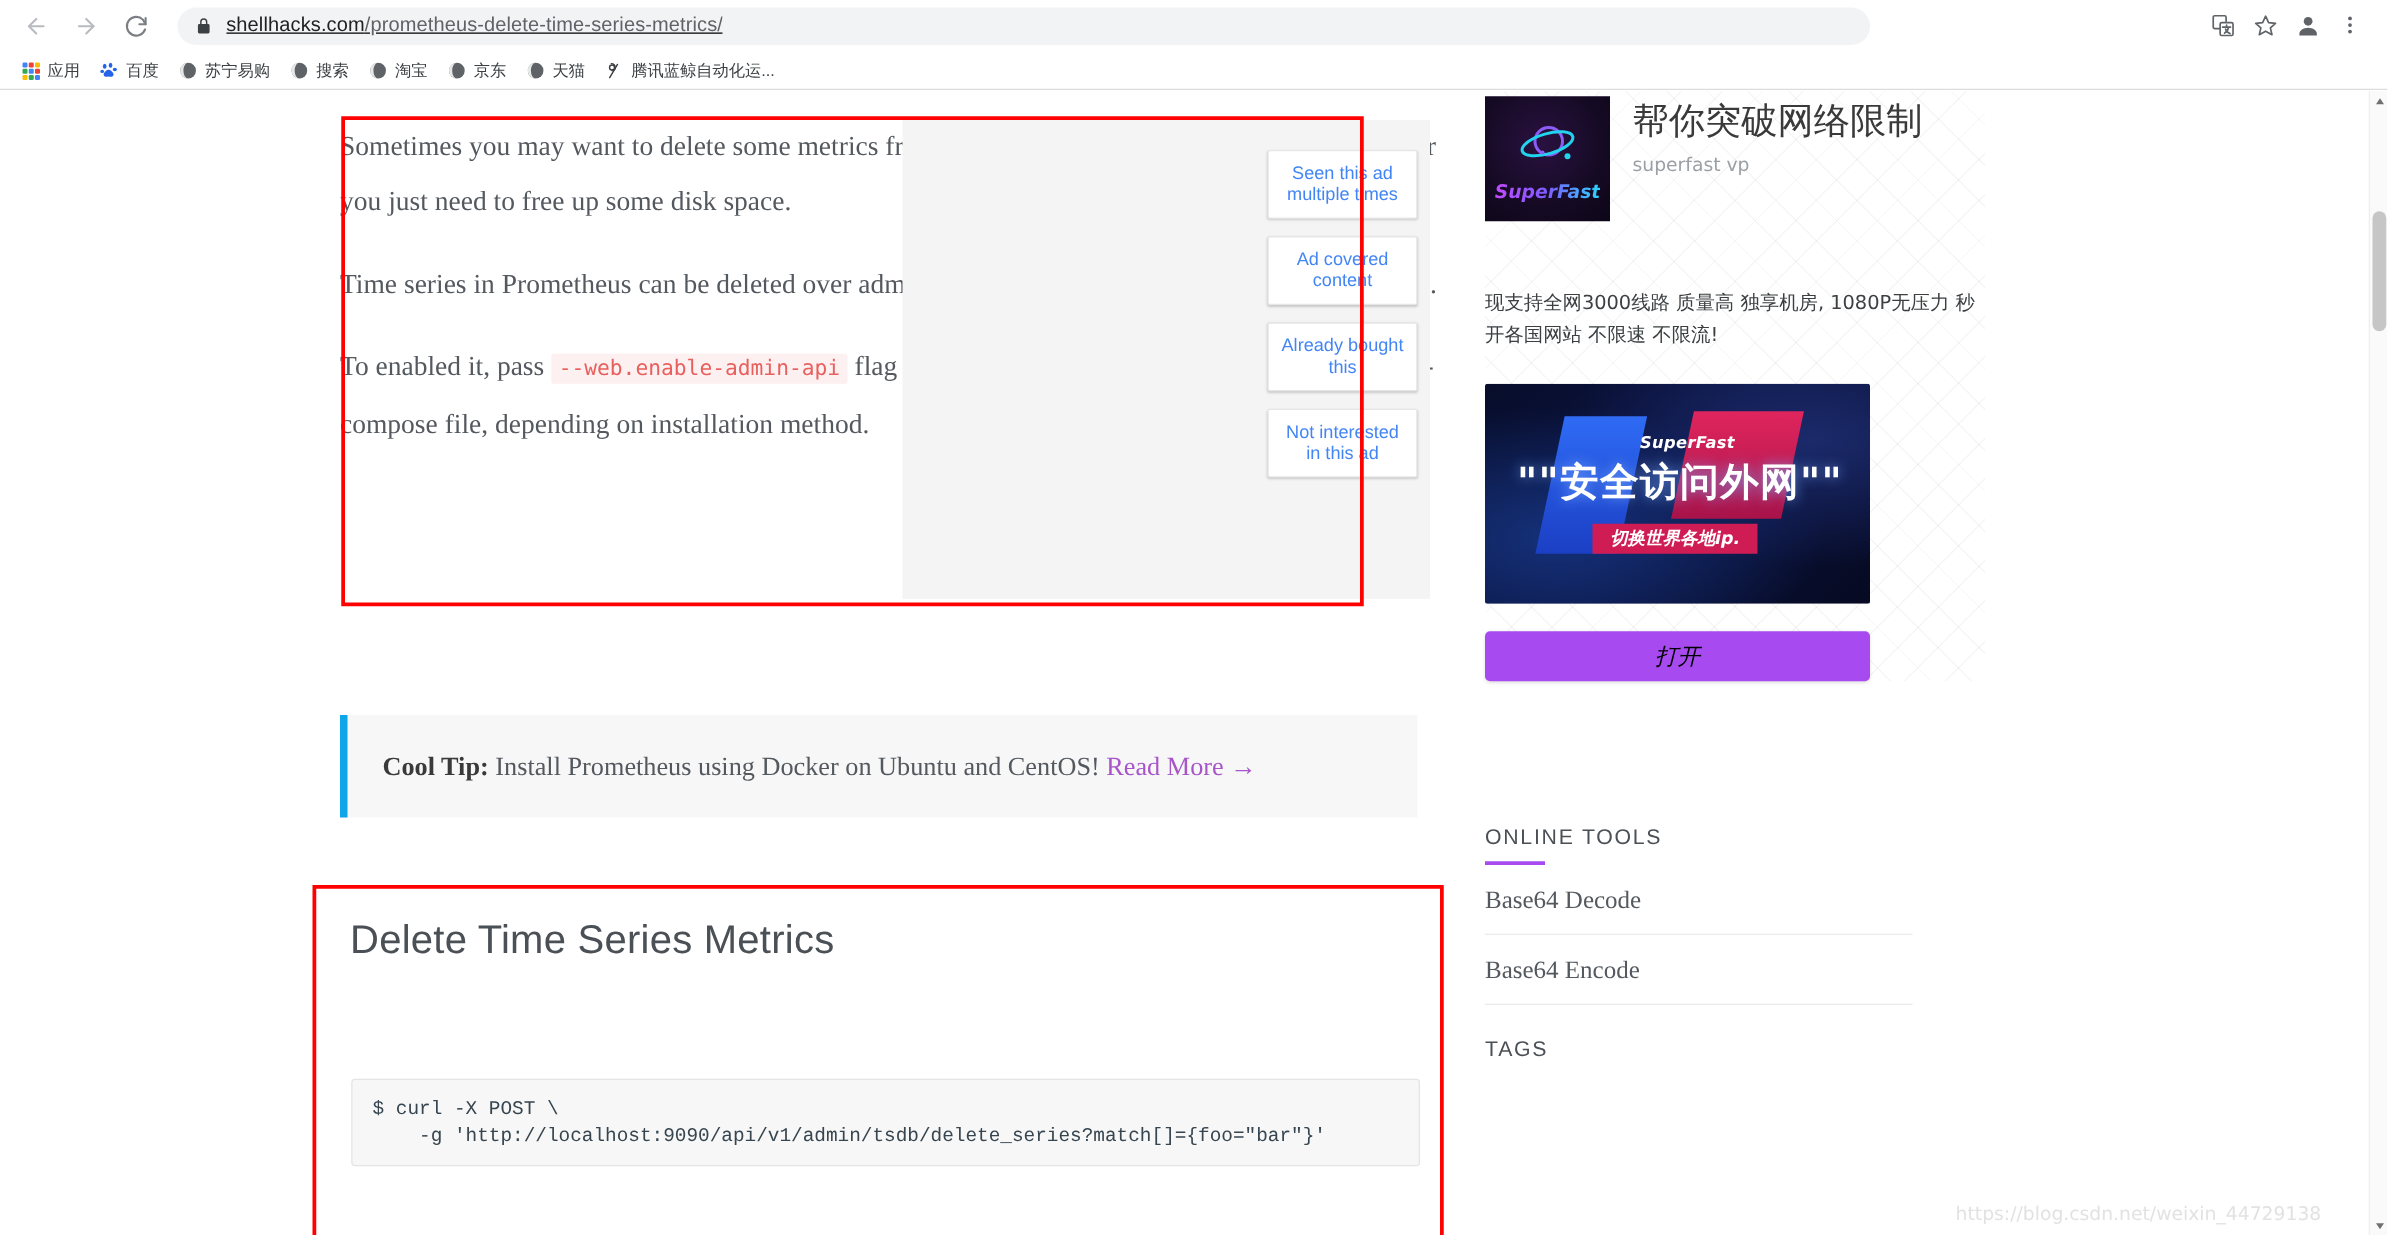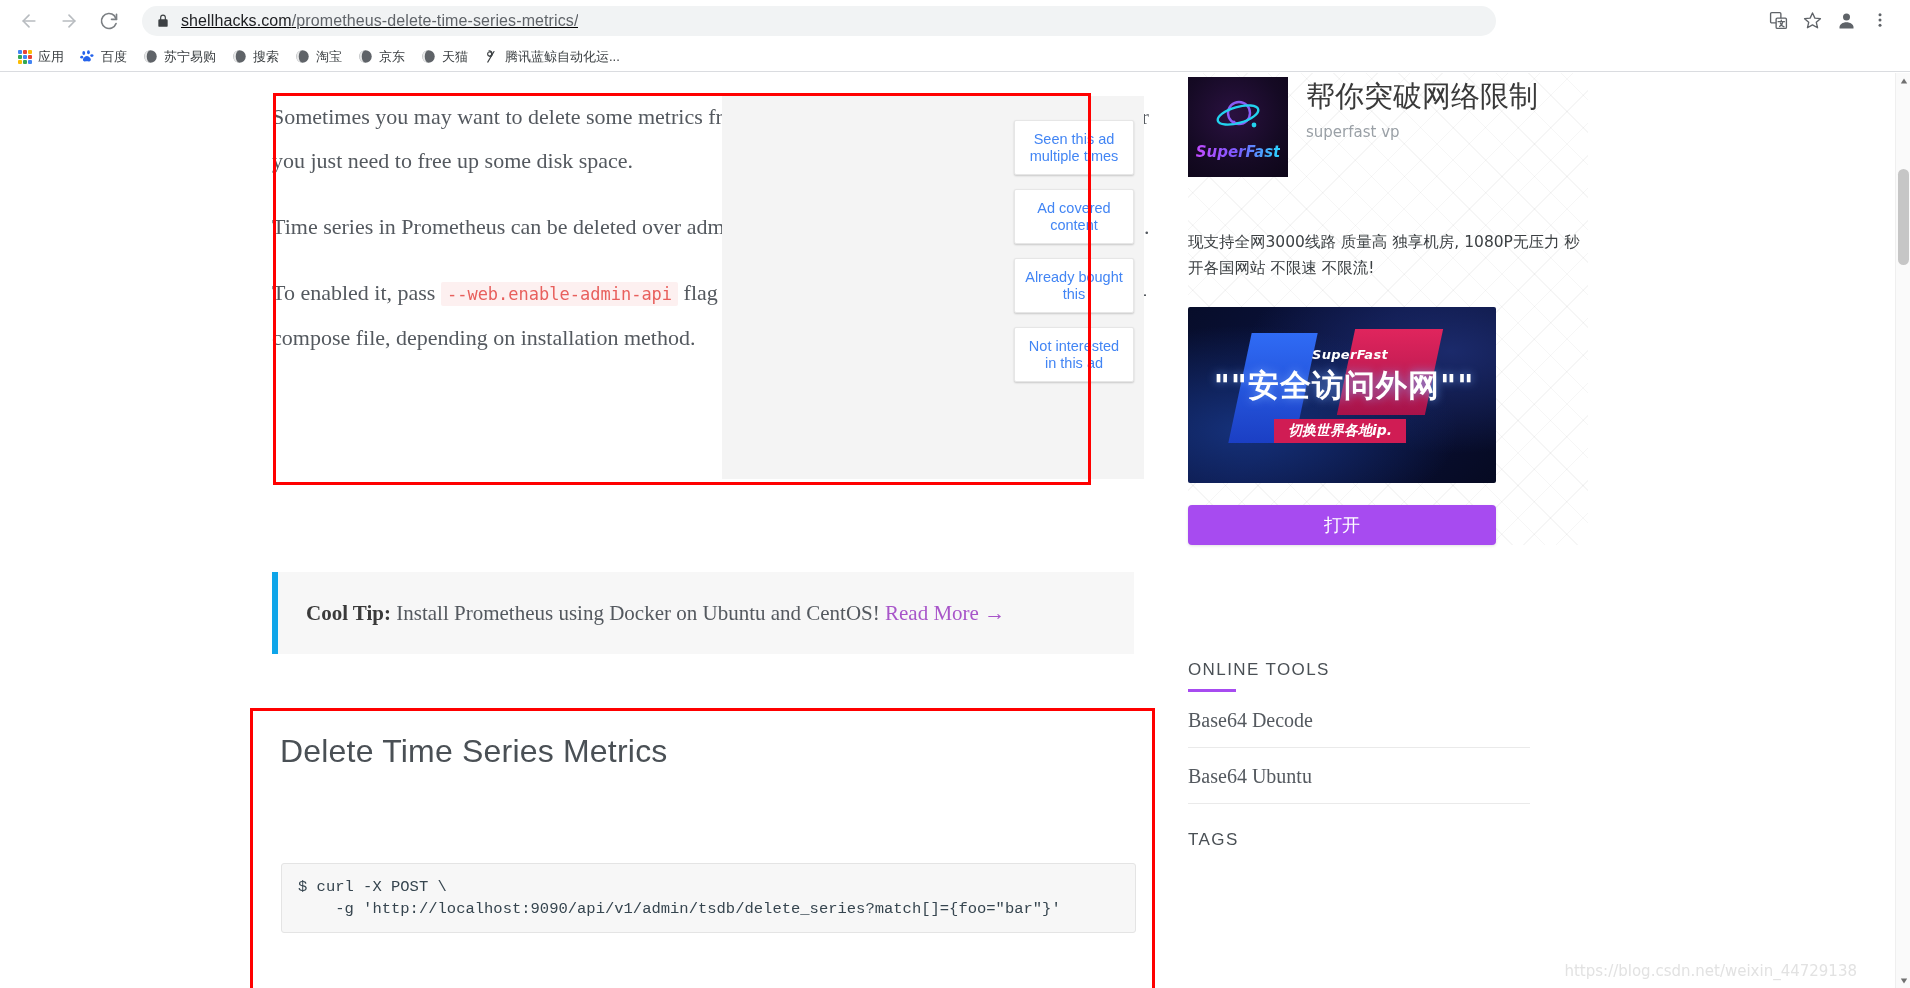--- a/index.html
+++ b/index.html
@@ -253,26 +253,27 @@
   .bn-tag {
     position: absolute; left: 86px; top: 112px; z-index: 5;
     background: #d01c54; color: #fff;
     font-family: "DejaVu Sans", sans-serif;
     font-size: 14px; font-weight: bold; font-style: italic;
     padding: 3px 14px;
   }
 
   .open-btn {
     margin-top: 22px; width: 308px; height: 40px;
-    background: #a74bf0; color: #ffffff;
+    background: #a74bf0; color: #000000;
     border: none; border-radius: 4px;
     font-family: "DejaVu Sans", sans-serif;
     font-size: 18px;
     display: flex; align-items: center; justify-content: center;
     box-shadow: 0 1px 3px rgba(0,0,0,0.12);
+    font-style: italic;
   }
 
   .tools-head {
     margin-top: 115px;
     font-family: "Liberation Sans", sans-serif;
     font-size: 17px; color: #4a5055; letter-spacing: 1.4px;
   }
   .tools-rule {
     width: 48px; height: 3px; background: #a74bf0; margin-top: 9px;
   }
@@ -538,21 +539,21 @@
             <div class="bn-main">""安全访问外网""</div>
             <div class="bn-tag">切换世界各地ip.</div>
           </div>
 
           <div class="open-btn">打开</div>
         </div>
 
         <div class="tools-head">ONLINE TOOLS</div>
         <div class="tools-rule"></div>
         <div class="tool-item">Base64 Decode</div>
-        <div class="tool-item">Base64 Ubuntu</div>
+        <div class="tool-item">Base64 Encode</div>
         <div class="tags-head">TAGS</div>
       </div>
 
       <div class="watermark">https://blog.csdn.net/weixin_44729138</div>
     </div>
   </div>
 
   <div class="scrollbar">
     <div class="sb-arrow up">
       <svg width="8" height="8" viewBox="0 0 10 10" fill="#707070">

